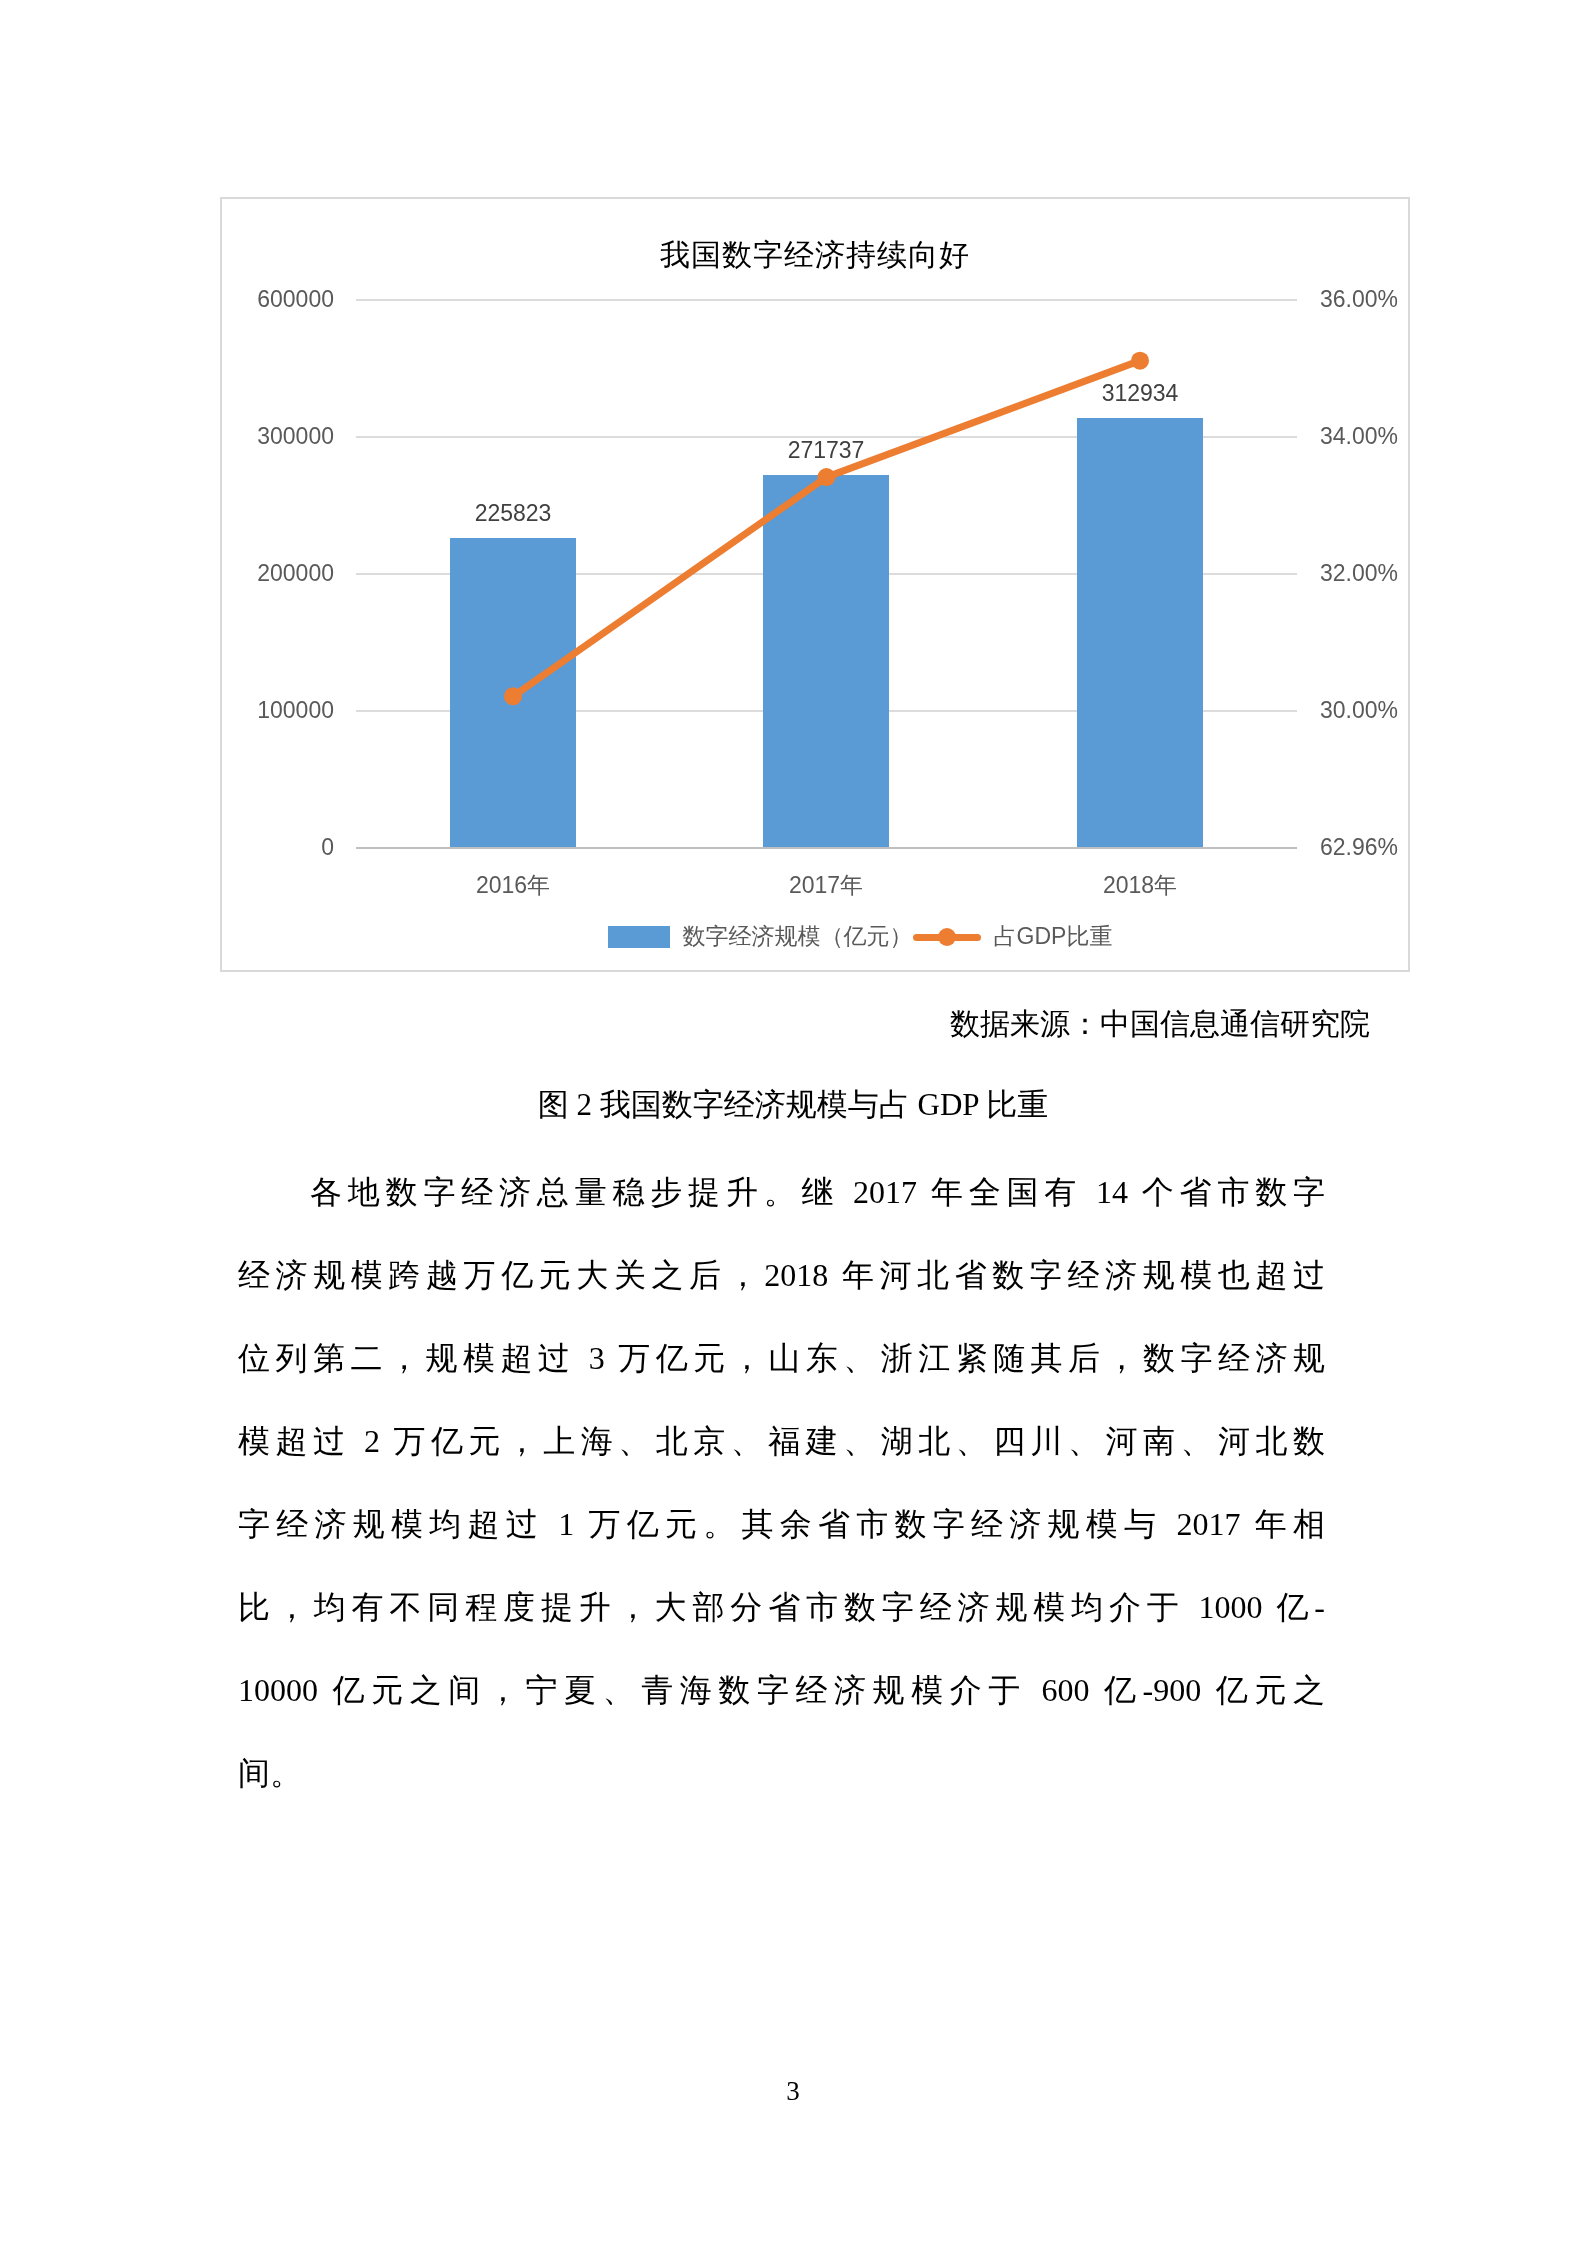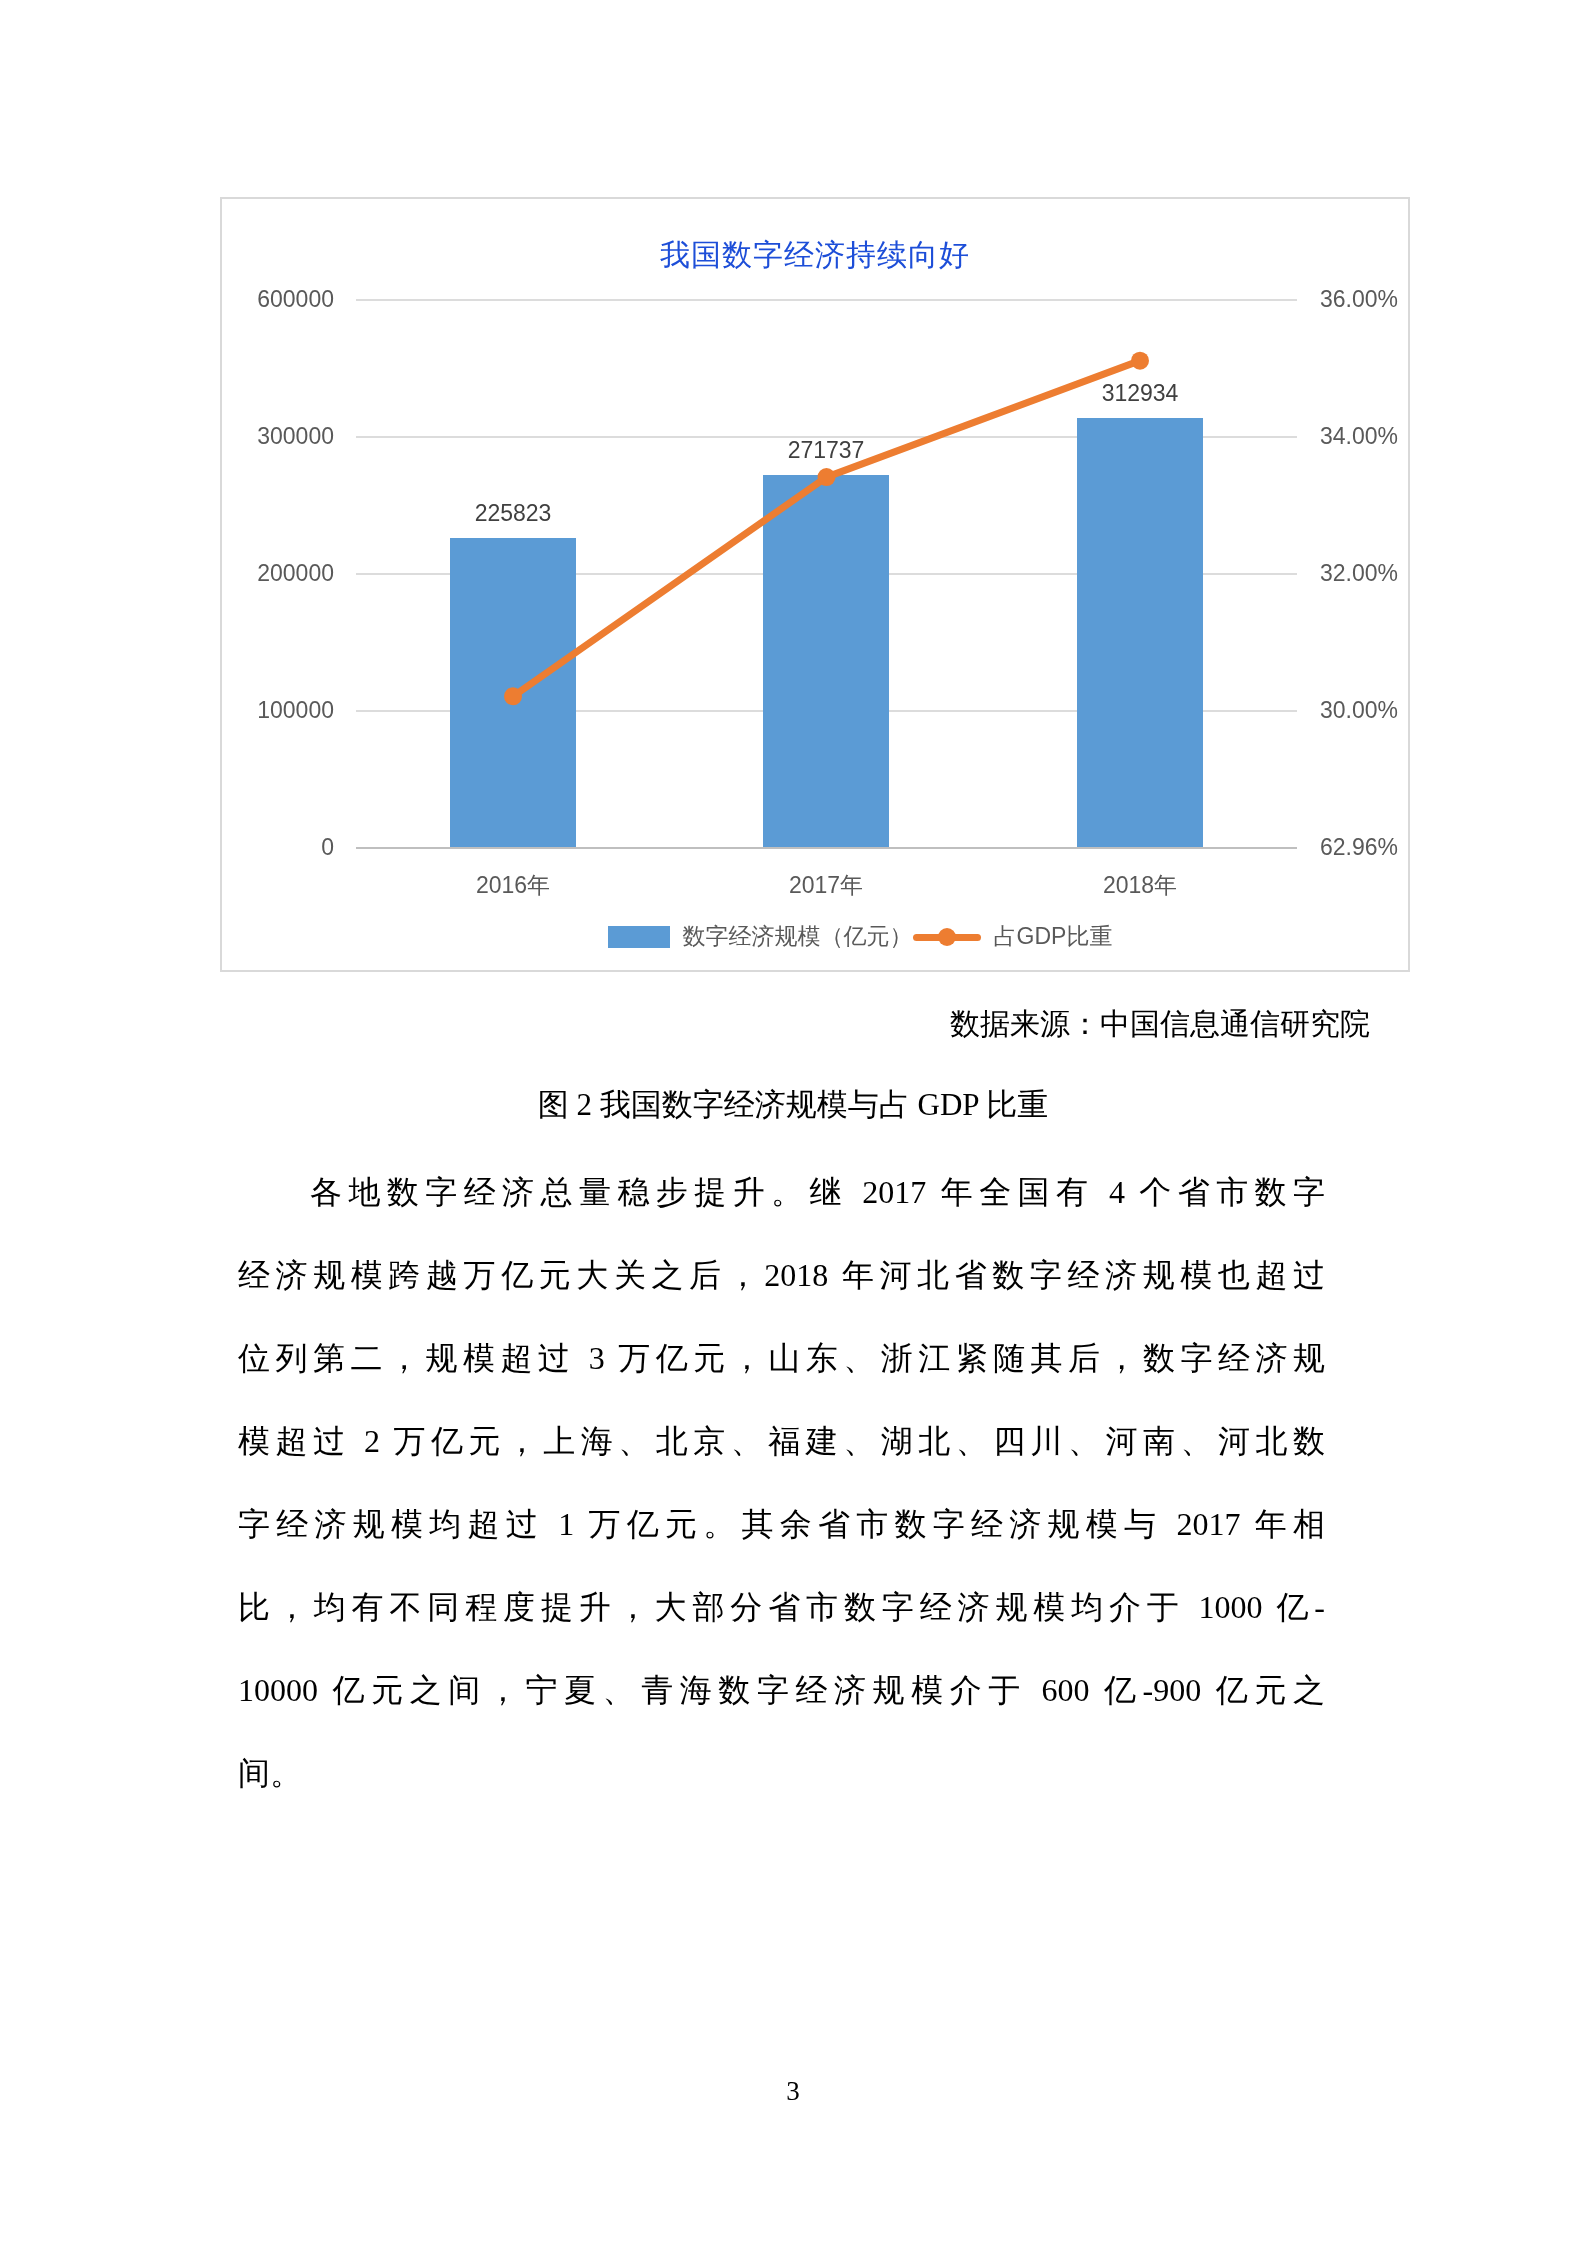--- a/index.html
+++ b/index.html
@@ -3,21 +3,21 @@
 <meta charset="utf-8">
 <style>
   html,body{margin:0;padding:0;background:#ffffff;}
   .page{position:relative;width:1586px;height:2244px;background:#ffffff;overflow:hidden;
         font-family:"Liberation Sans","DejaVu Sans",sans-serif;}
 
   
   .chart-box{position:absolute;left:220px;top:197px;width:1190px;height:775px;
              background:#ffffff;border:2px solid #d9d9d9;box-sizing:border-box;}
   .chart-title{position:absolute;top:36px;left:0;right:0;text-align:center;
-               font-size:30px;color:#1d4ed8;letter-spacing:1px;}
+               font-size:30px;color:#000000;letter-spacing:1px;}
   .gridline{position:absolute;left:134px;width:941px;height:0;border-top:2px solid #dcdcdc;}
   .gridline.axis{border-top:2px solid #bfbfbf;}
   .tick-left{position:absolute;left:0;width:112px;text-align:right;
              font-size:23px;color:#595959;line-height:28px;}
   .tick-right{position:absolute;left:1098px;width:150px;text-align:left;
               font-size:23px;color:#595959;line-height:28px;}
   .bar{position:absolute;width:126px;}
   .bar-label{position:absolute;width:190px;text-align:center;font-size:23px;color:#404040;}
   .x-label{position:absolute;top:671px;width:190px;text-align:center;font-size:23px;color:#595959;}
   .line-svg{position:absolute;left:0;top:0;width:1190px;height:775px;pointer-events:none;}
@@ -102,21 +102,21 @@
         </span>
         <span>占GDP比重</span>
       </div>
     </div>
   </div>
 
   <div class="source-note">数据来源：中国信息通信研究院</div>
   <div class="figure-caption">图 2 我国数字经济规模与占 GDP 比重</div>
 
   <div class="body-text">
-    <div class="body-line first">各地数字经济总量稳步提升。继 2017 年全国有 4 个省市数字</div>
+    <div class="body-line first">各地数字经济总量稳步提升。继 2017 年全国有 14 个省市数字</div>
     <div class="body-line">经济规模跨越万亿元大关之后，2018 年河北省数字经济规模也超过</div>
     <div class="body-line">位列第二，规模超过 3 万亿元，山东、浙江紧随其后，数字经济规</div>
     <div class="body-line">模超过 2 万亿元，上海、北京、福建、湖北、四川、河南、河北数</div>
     <div class="body-line">字经济规模均超过 1 万亿元。其余省市数字经济规模与 2017 年相</div>
     <div class="body-line">比，均有不同程度提升，大部分省市数字经济规模均介于 1000 亿-</div>
     <div class="body-line">10000 亿元之间，宁夏、青海数字经济规模介于 600 亿-900 亿元之</div>
     <div class="body-line last">间。</div>
   </div>
 
   <div class="page-number">3</div>

